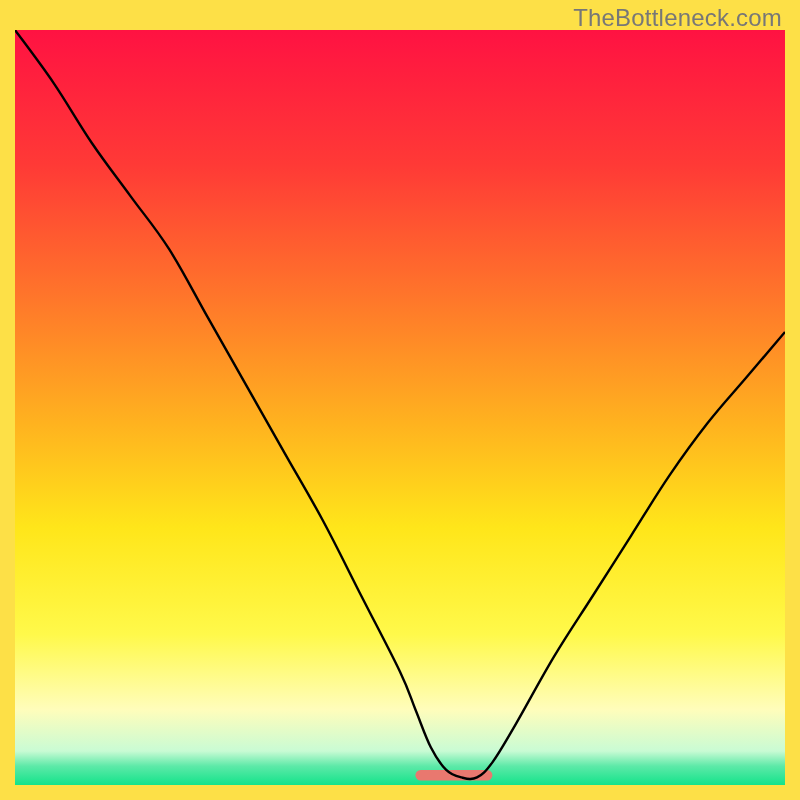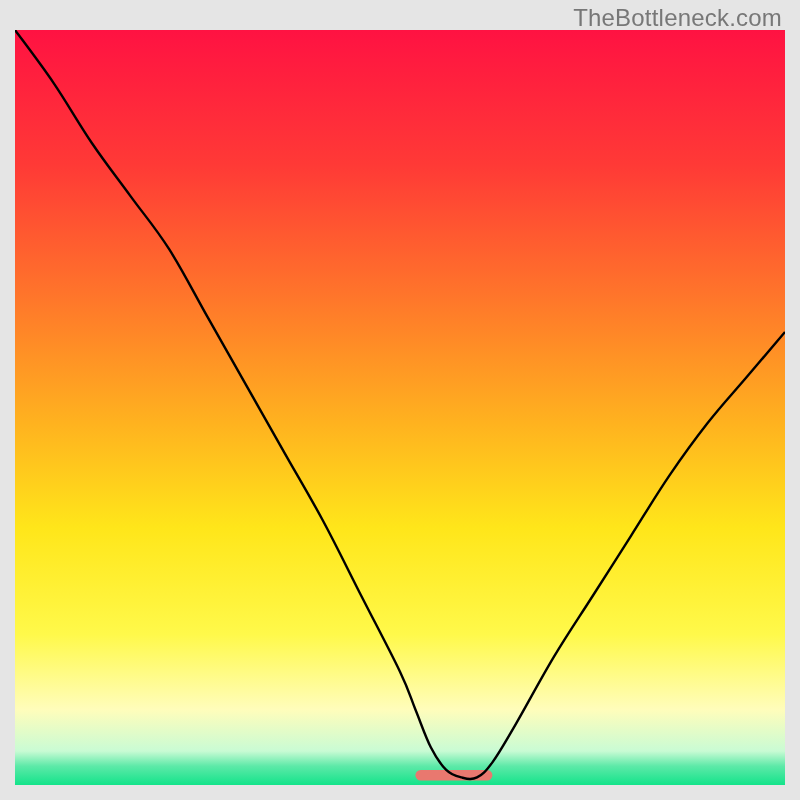--- a/index.html
+++ b/index.html
@@ -7,21 +7,21 @@
     padding: 0;
     width: 800px;
     height: 800px;
     background: #000;
     font-family: Arial, Helvetica, sans-serif;
     overflow: hidden;
   }
   .frame {
     position: absolute;
     inset: 0;
-    background: #e5e5e5;
+    background: #fde047;
     text-decoration: underline;
   }
   .watermark {
     position: absolute;
     top: 4px;
     right: 18px;
     color: #777;
     font-size: 24px;
     font-weight: 500;
     letter-spacing: 0.2px;

